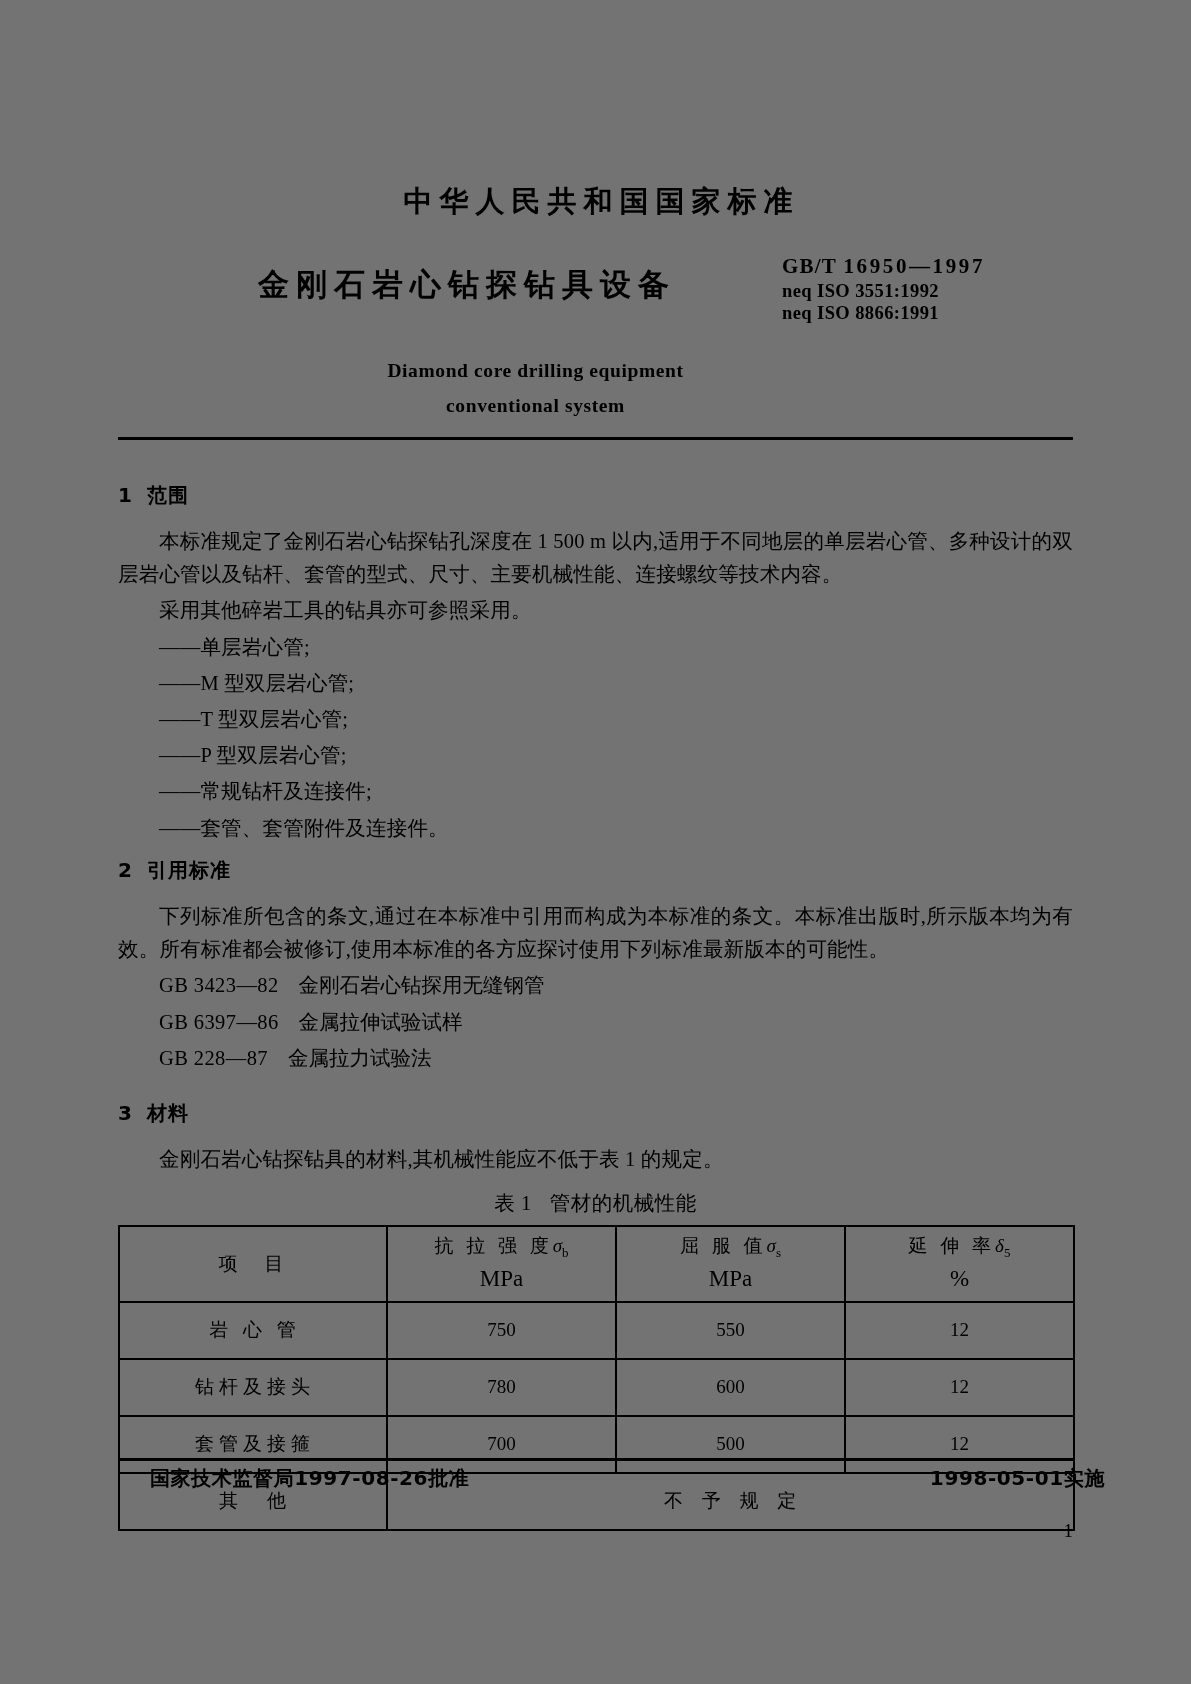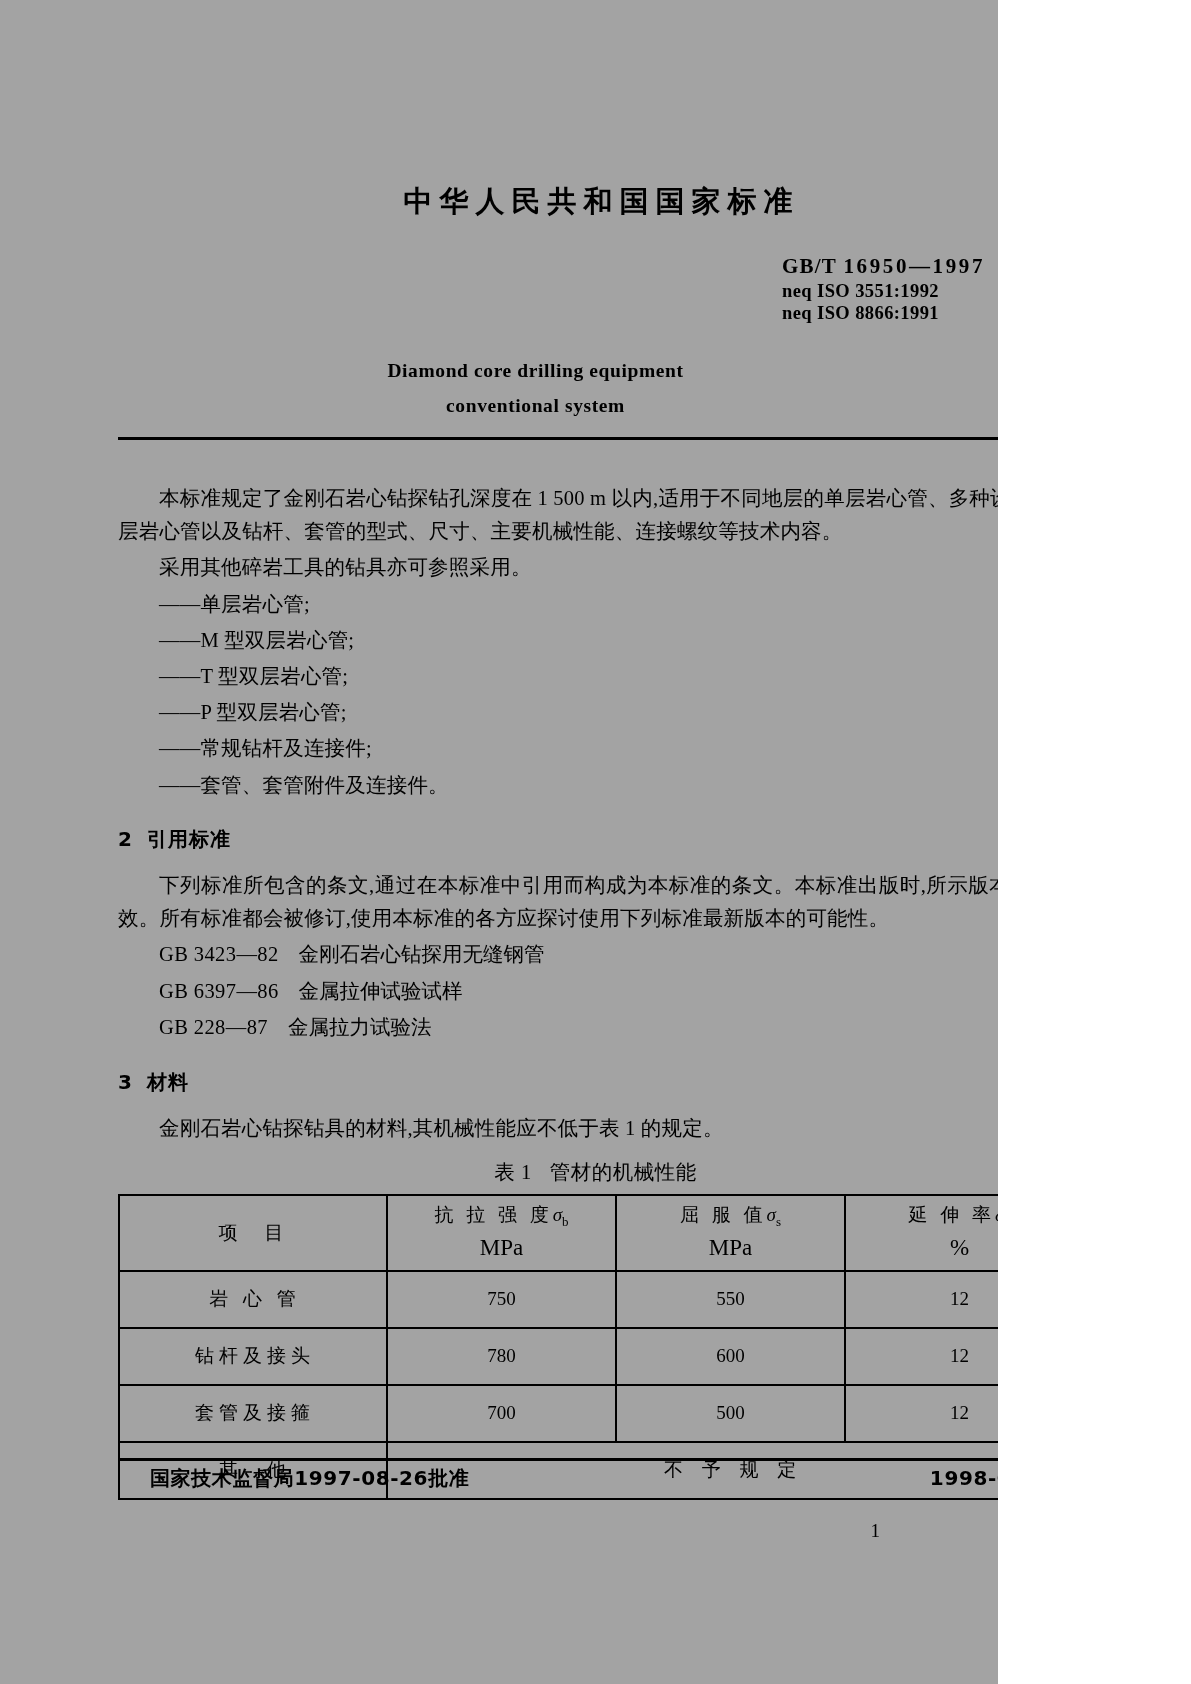--- a/index.html
+++ b/index.html
@@ -6,23 +6,23 @@
     margin: 0;
     padding: 0;
     background: #ffffff;
   }
   body {
     font-family: "DejaVu Sans", "Liberation Sans", sans-serif;
     color: #000000;
   }
   .page {
     position: relative;
-    width: 998px;
+    width: 1191px;
     height: 1684px;
-    background: #a3a3a3;
+    background: #737373;
     overflow: hidden;
   }
 
   
   .header-block {
     position: absolute;
     left: 0;
     top: 182px;
     width: 1191px;
   }
@@ -129,21 +129,21 @@
   p.dash { text-indent: 41px; }
   p.ref {
     font-family: "Liberation Serif", "DejaVu Serif", serif;
     font-size: 20.5px;
     line-height: 1.58;
     margin: 0 0 4px 0;
     text-indent: 41px;
   }
   p.ref .code { letter-spacing: 0.4px; }
   p.ref .gap { display: inline-block; width: 20px; }
-  .sec2 { margin-top: 24px; }
+  .sec2 { margin-top: 12px; }
   .sec3 { margin-top: 26px; }
 
   
   .table-caption {
     text-align: center;
     font-family: "Liberation Serif", "DejaVu Serif", serif;
     font-size: 20.5px;
     margin: 12px 0 8px 0;
     letter-spacing: 0.5px;
   }
@@ -241,38 +241,42 @@
 </head>
 <body>
 
 <div class="page">
 
   <div class="header-block">
 
     <div class="national-title">中华人民共和国国家标准</div>
 
     <div class="title-row">
+      <div class="main-title">金刚石岩心钻探钻具设备</div>
 
       <div class="std-codes">
         <div class="gbt">
           <span>GB/T</span><span>&nbsp;</span><span class="num">16950—1997</span>
         </div>
         <div class="neq">neq ISO 3551:1992</div>
         <div class="neq">neq ISO 8866:1991</div>
       </div>
     </div>
 
     <div class="eng-title">Diamond core drilling equipment</div>
     <div class="eng-sub">conventional system</div>
   </div>
 
   <div class="rule"></div>
 
   <div class="body">
 
+    <div class="sec-head">
+      <span class="no">1</span><span>范围</span>
+    </div>
 
     <p class="para indent">本标准规定了金刚石岩心钻探钻孔深度在 1 500 m 以内,适用于不同地层的单层岩心管、多种设计的双层岩心管以及钻杆、套管的型式、尺寸、主要机械性能、连接螺纹等技术内容。</p>
     <p class="para indent">采用其他碎岩工具的钻具亦可参照采用。</p>
 
     <p class="para dash">——单层岩心管;</p>
     <p class="para dash">——M 型双层岩心管;</p>
     <p class="para dash">——T 型双层岩心管;</p>
     <p class="para dash">——P 型双层岩心管;</p>
     <p class="para dash">——常规钻杆及连接件;</p>
     <p class="para dash">——套管、套管附件及连接件。</p>

